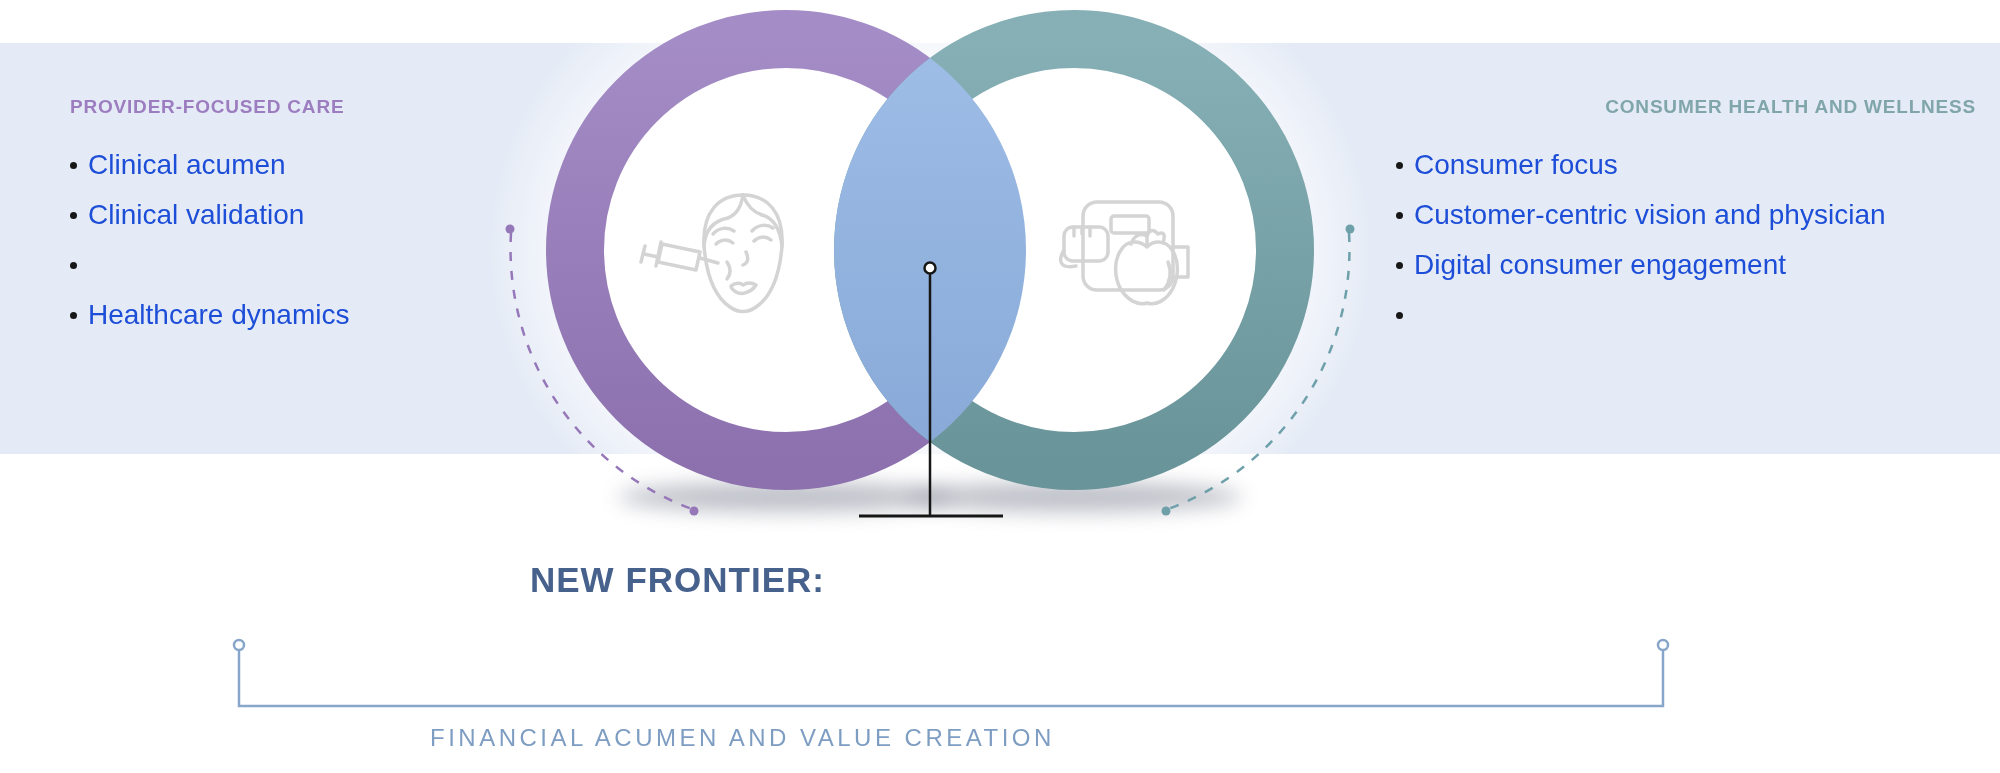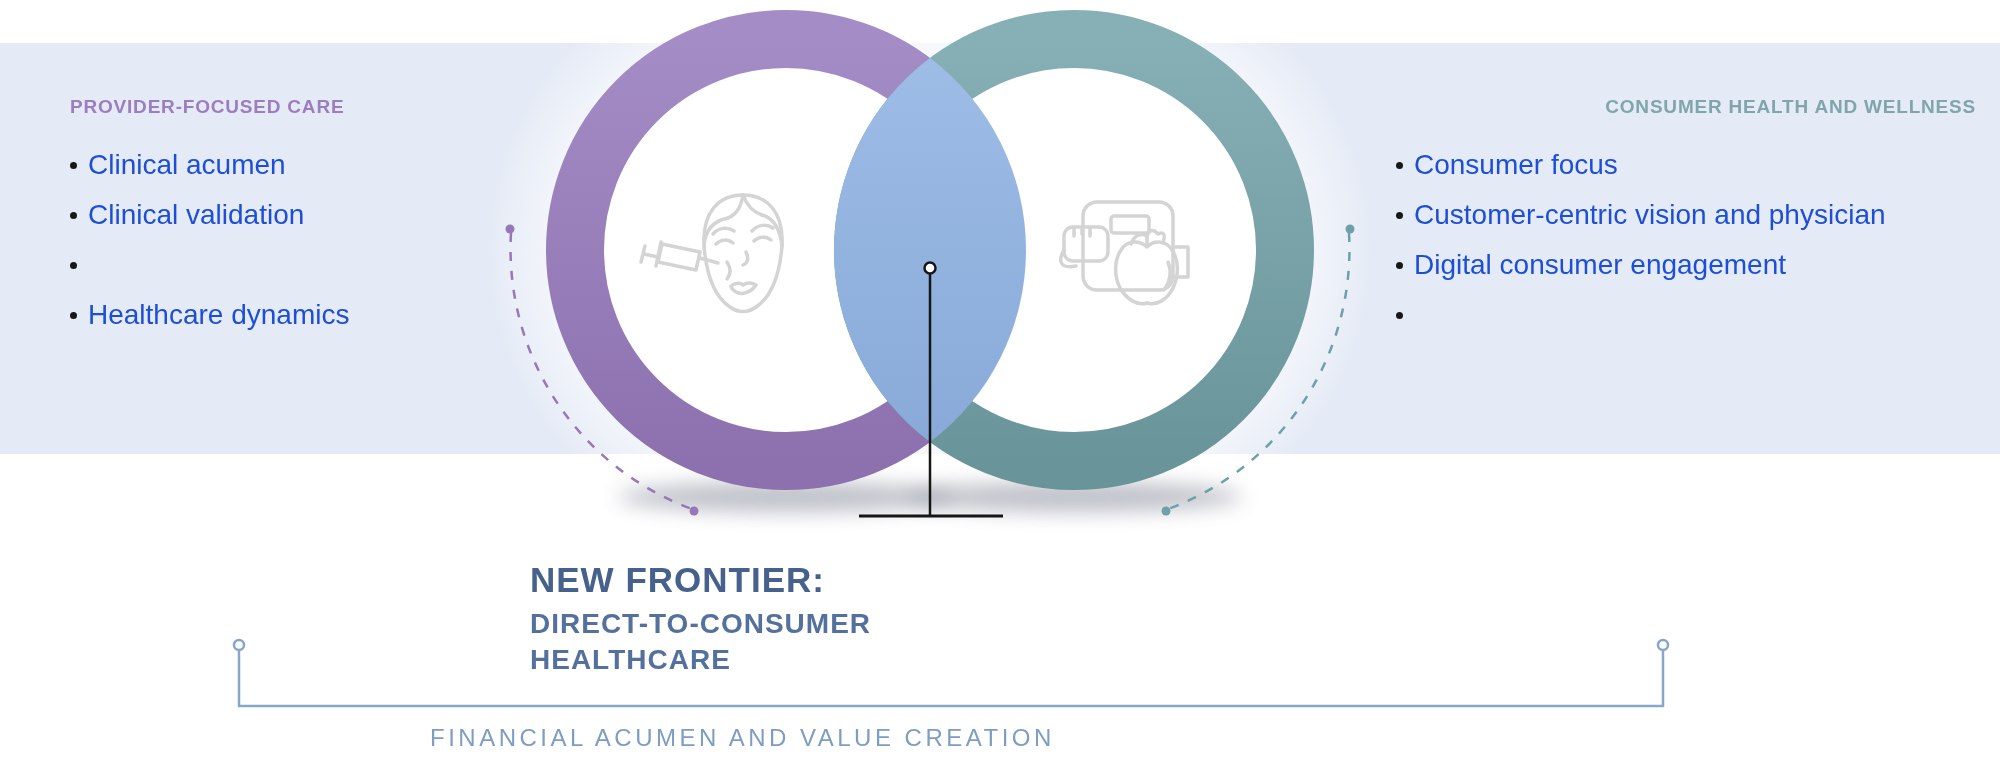--- a/index.html
+++ b/index.html
@@ -170,21 +170,17 @@
           <span>Digital consumer engagement</span>
         </li>
       <li>
           <span class="dot"></span>
         </li>
     </ul>
   </div>
 
   <div class="center-label">
     <div class="cl-title">NEW FRONTIER:</div>
-    <div class="cl-sub">
-      <div>DIRECT-TO-CONSUMER</div>
-      <div>HEALTHCARE</div>
-    </div>
   </div>
 
   <div class="bottom-label">FINANCIAL ACUMEN AND VALUE CREATION</div>
 
 </div>
 
 </body></html>

